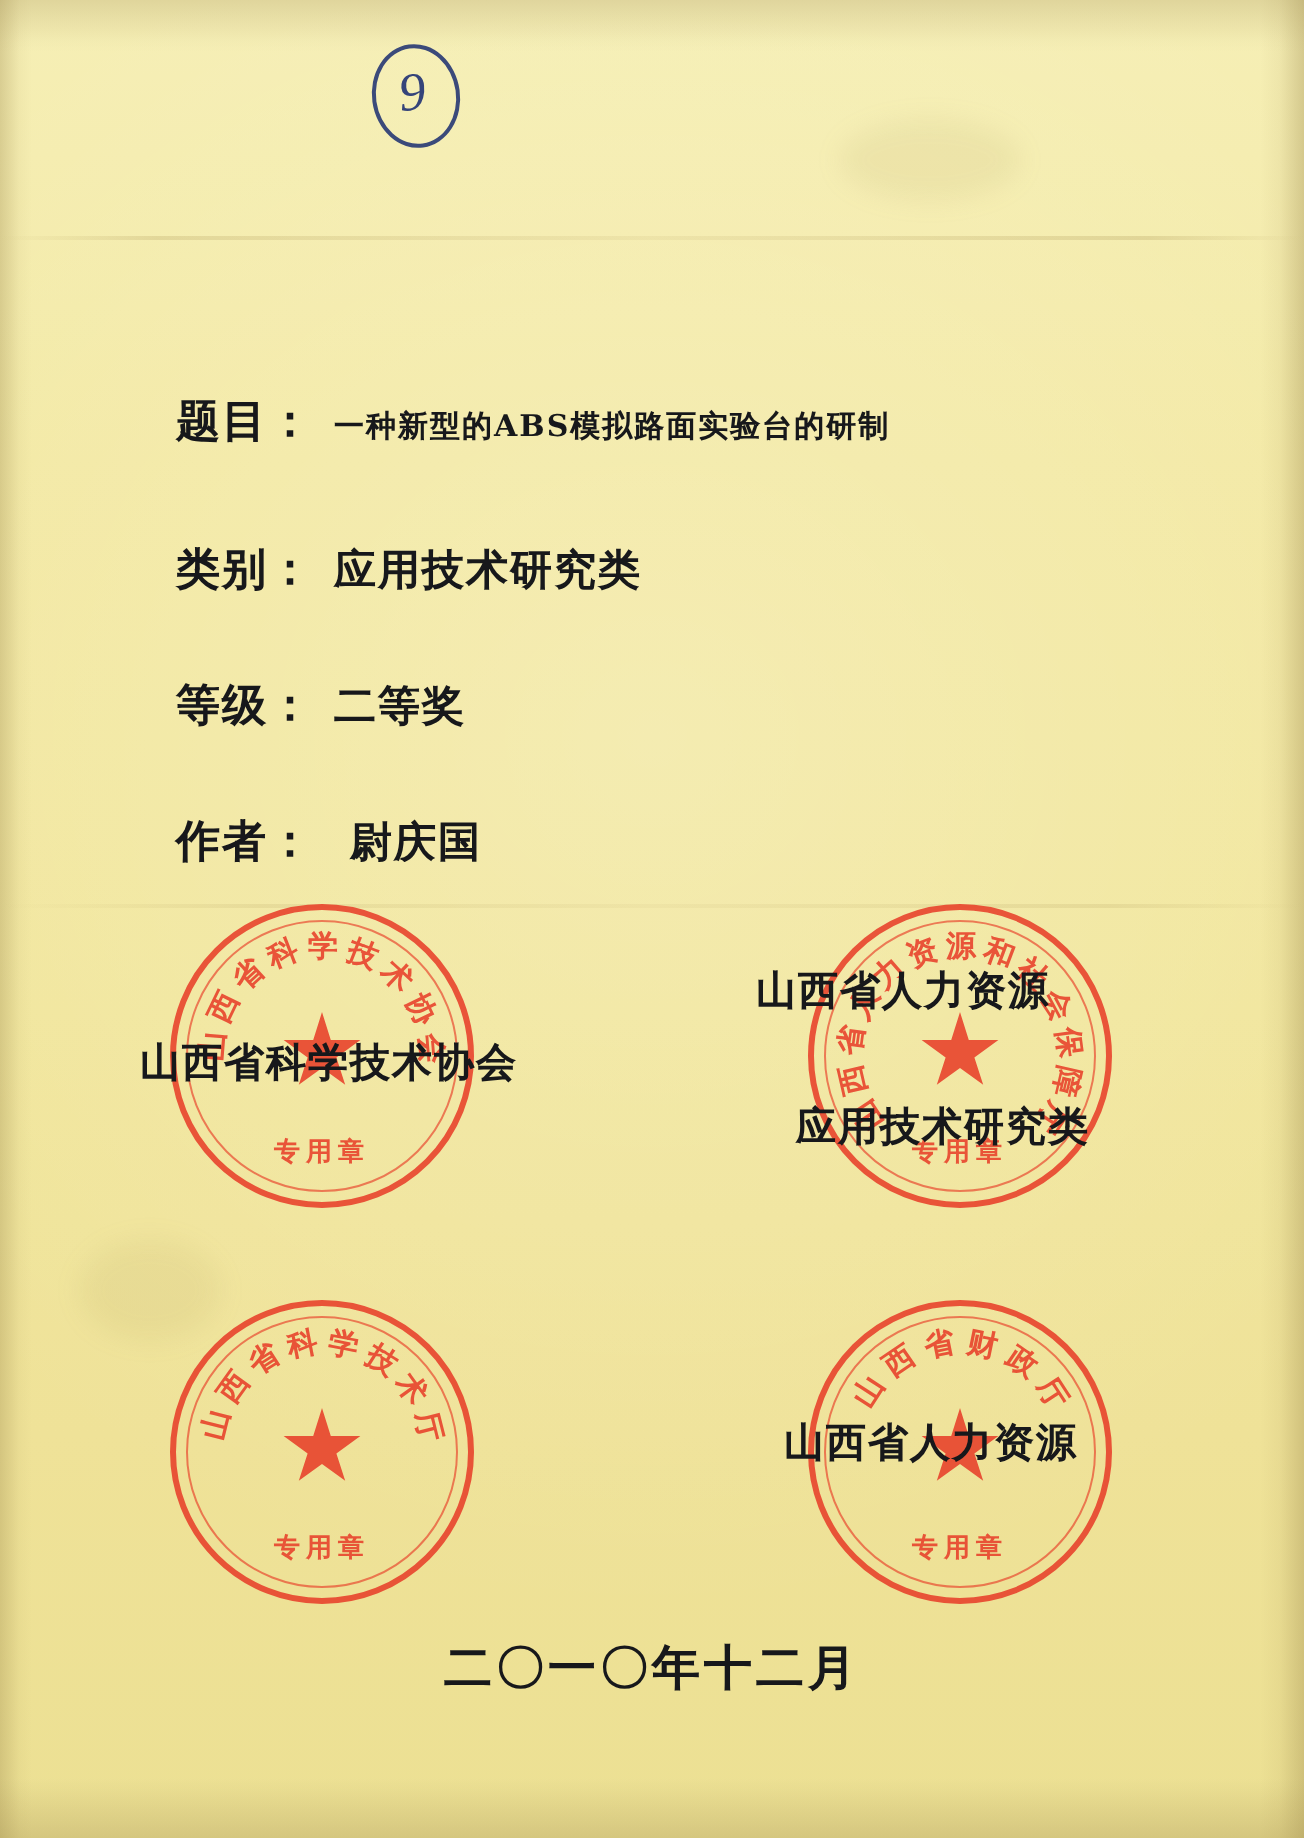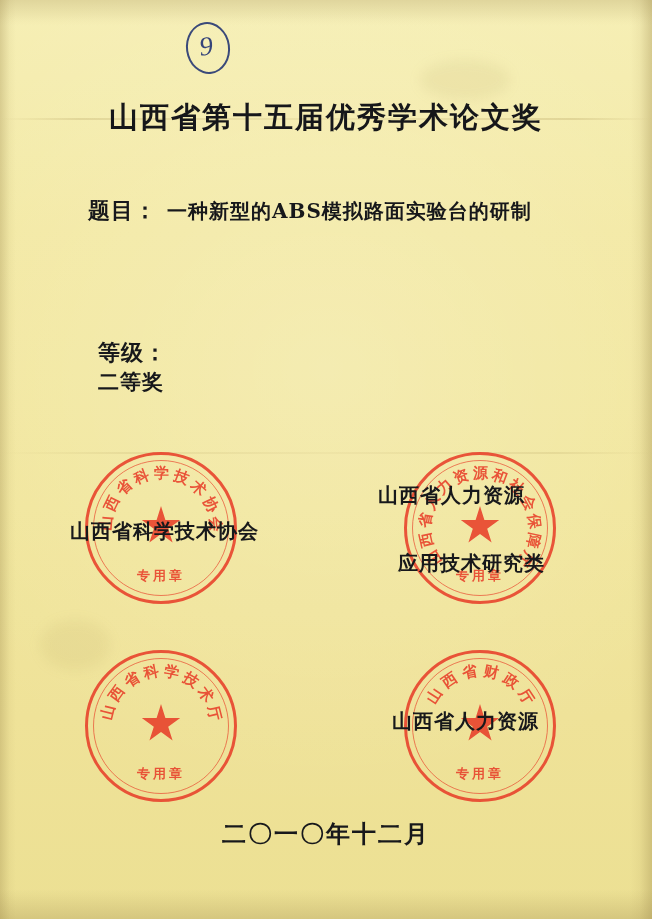--- a/index.html
+++ b/index.html
@@ -108,23 +108,23 @@
     white-space: nowrap;
   }
   .field-value {
     font-size: 21px;
     font-weight: bold;
     letter-spacing: 1px;
     margin-left: 10px;
     white-space: nowrap;
   }
   #row-topic { top: 196px; }
-  #row-topic .field-value { font-size: 20px; }
+  #row-topic .field-value { font-size: 15px; }
   #row-category { top: 270px; }
-  #row-level { top: 338px; flex-direction: column; }
+  #row-level { top: 338px; }
   #row-author { top: 406px; }
   #row-author .field-value { margin-left: 18px; }
 
   
   .seal {
     position: absolute;
     width: 146px;
     height: 146px;
     border-radius: 50%;
     border: 3px solid #e8402a;
@@ -229,33 +229,40 @@
   <div id="crease2"></div>
 
   <div class="stain" style="left:420px; top:60px; width:90px; height:40px;"></div>
   <div class="stain" style="left:40px; top:620px; width:70px; height:50px;"></div>
 
   <div id="handwritten-mark">
     <div class="ring"></div>
     <div class="num">9</div>
   </div>
 
-  <div id="doc-title">山西省第十五届优秀学术论文奖</div>
 
   <div class="field-row" id="row-topic">
     <span class="field-label">题目：</span>
     <span class="field-value">一种新型的ABS模拟路面实验台的研制</span>
   </div>
 
+  <div class="field-row" id="row-category">
+    <span class="field-label">类别：</span>
+    <span class="field-value">应用技术研究类</span>
+  </div>
 
   <div class="field-row" id="row-level">
     <span class="field-label">等级：</span>
     <span class="field-value">二等奖</span>
   </div>
 
+  <div class="field-row" id="row-author">
+    <span class="field-label">作者：</span>
+    <span class="field-value">尉庆国</span>
+  </div>
 
   <div class="seal" id="seal-1">
     <div class="inner-ring"></div>
     <div class="arc-text">
         <span style="transform: rotate(-175.5deg) translate(56px) rotate(90deg) translate(-7px, -8px);">山</span>
         <span style="transform: rotate(-154.125deg) translate(56px) rotate(90deg) translate(-7px, -8px);">西</span>
         <span style="transform: rotate(-132.75deg) translate(56px) rotate(90deg) translate(-7px, -8px);">省</span>
         <span style="transform: rotate(-111.375deg) translate(56px) rotate(90deg) translate(-7px, -8px);">科</span>
         <span style="transform: rotate(-90deg) translate(56px) rotate(90deg) translate(-7px, -8px);">学</span>
         <span style="transform: rotate(-68.625deg) translate(56px) rotate(90deg) translate(-7px, -8px);">技</span>

